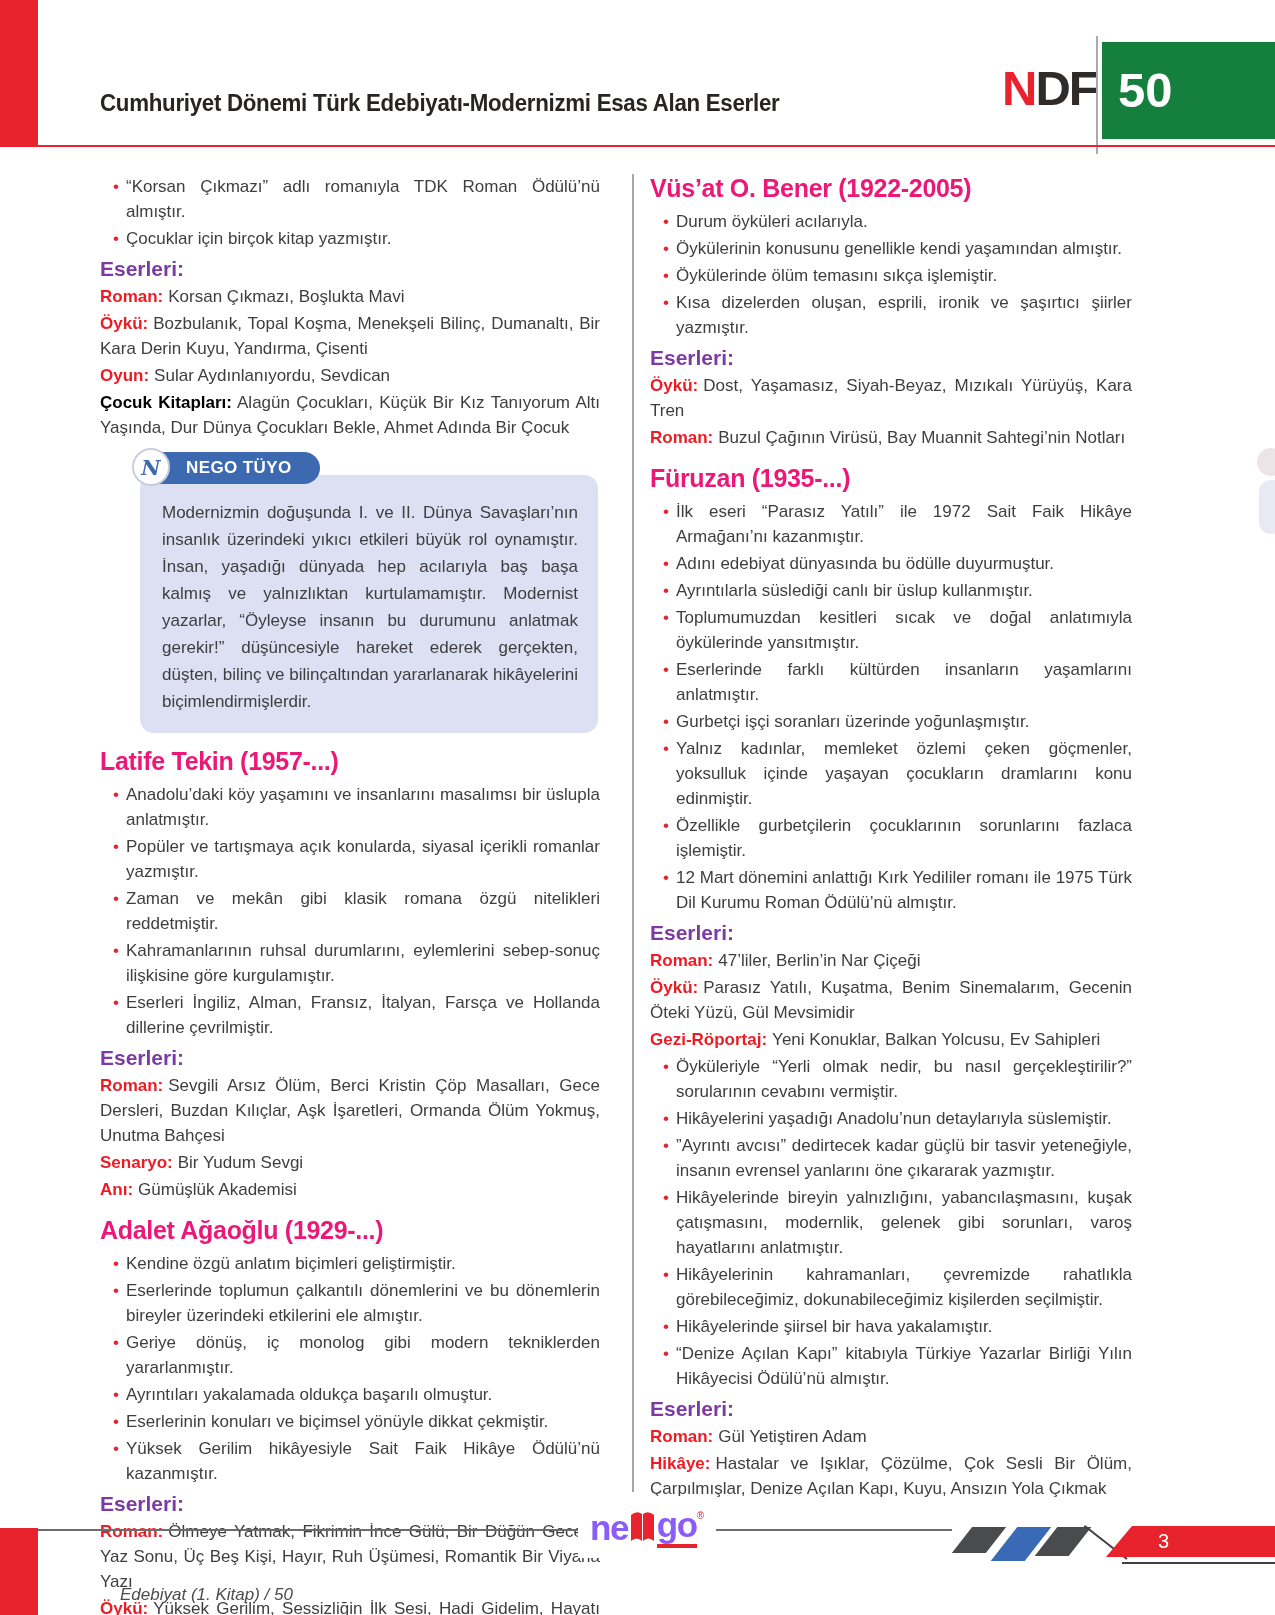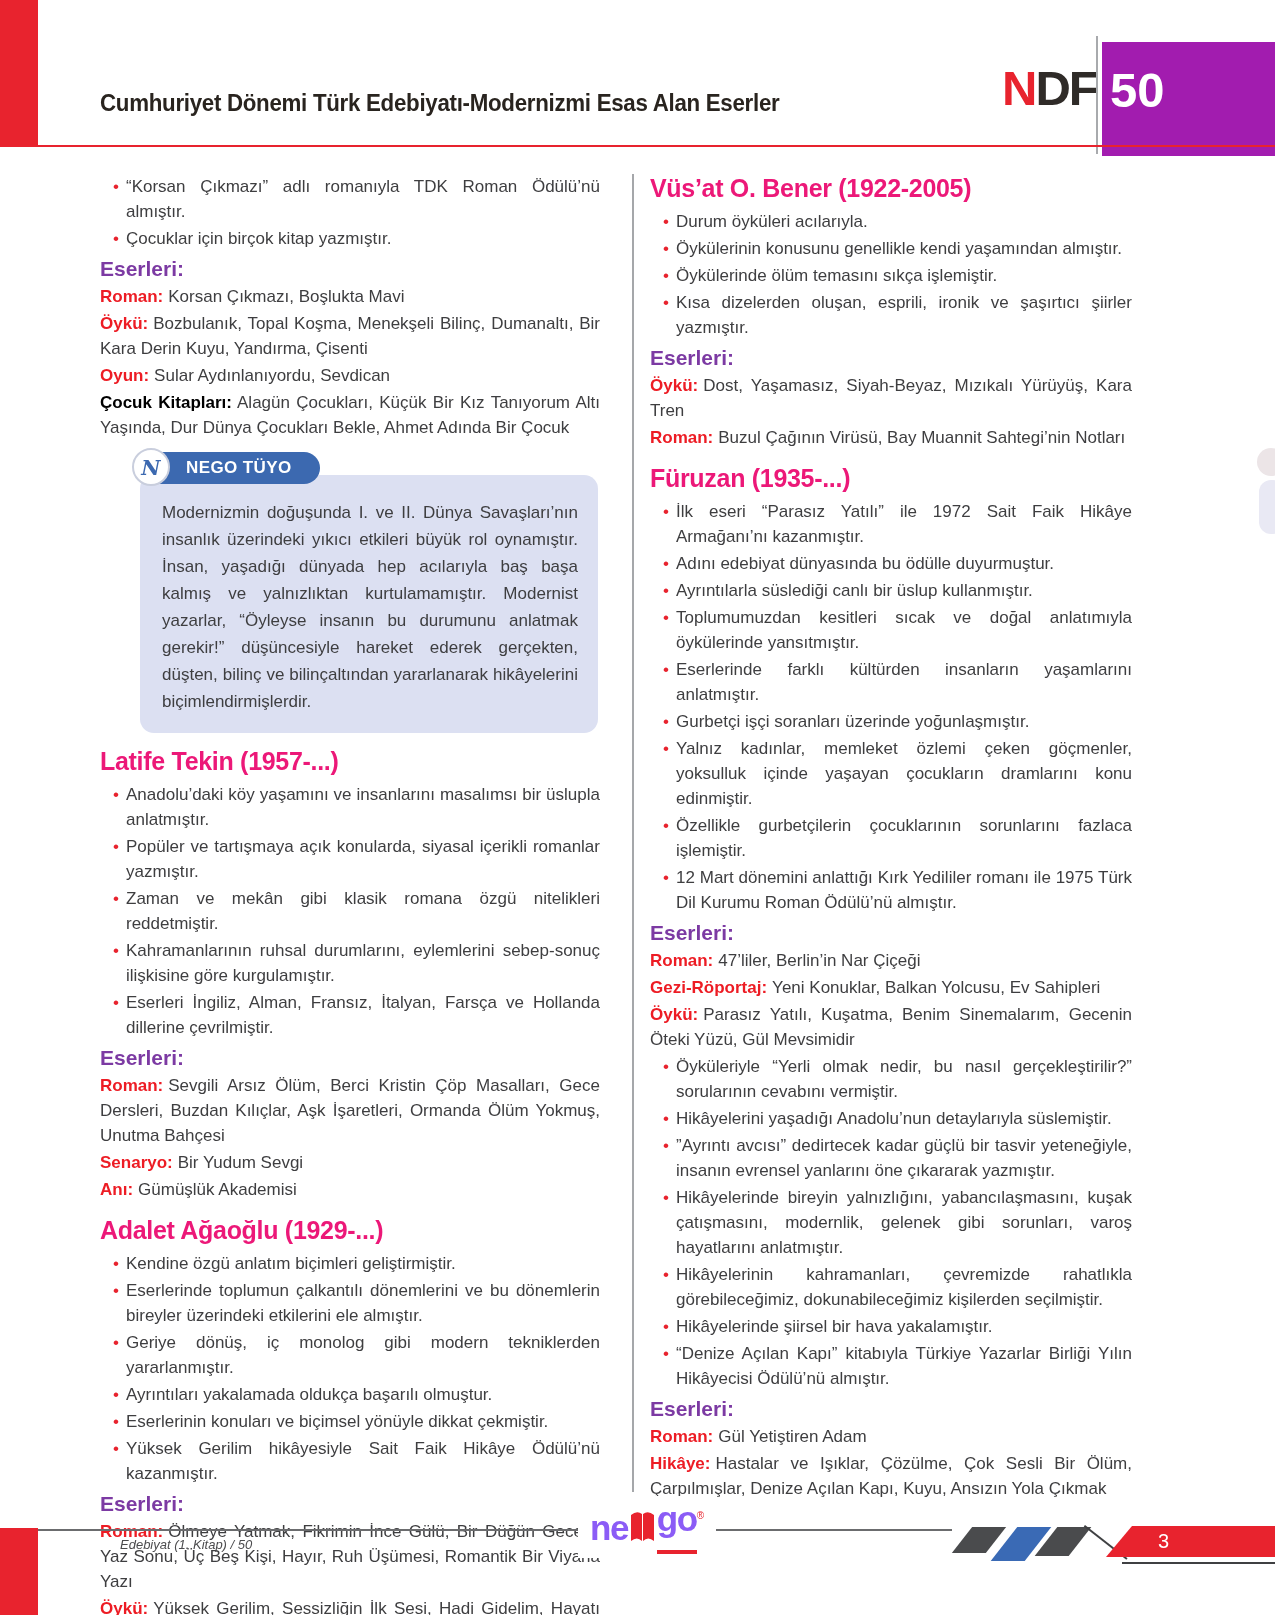--- a/index.html
+++ b/index.html
@@ -11,22 +11,22 @@
   
   .top-red-bar{position:absolute;left:0;top:0;width:38px;height:145px;background:#e8232e;}
   .page-title{
     position:absolute;left:100px;top:90px;font-size:23px;font-weight:700;color:#29241f;
     letter-spacing:-0.3px;white-space:nowrap;transform:scaleX(.97);transform-origin:left center;
   }
   .brand-ndf{position:absolute;left:1002px;top:60px;font-size:49px;font-weight:700;letter-spacing:-2px;white-space:nowrap;}
   .brand-n{color:#e8232e;} .brand-df{color:#2f2b28;}
   .brand-vline{position:absolute;left:1096px;top:36px;width:2px;height:118px;background:#a8aaad;}
   .brand-box{
-    position:absolute;left:1102px;top:42px;width:173px;height:114px;background:#a21caf;
-    color:#fff;font-size:49px;font-weight:700;line-height:97px;padding-left:8px;box-sizing:border-box;
+    position:absolute;left:1102px;top:42px;width:173px;height:97px;background:#15803d;
+    color:#fff;font-size:49px;font-weight:700;line-height:97px;padding-left:16px;box-sizing:border-box;
   }
   .header-rule{position:absolute;left:0;top:145px;width:1275px;height:2px;background:#e8232e;}
 
   
   .col-left{position:absolute;left:100px;top:174px;width:500px;}
   .col-divider{position:absolute;left:632px;top:174px;width:2px;height:1318px;background:#a5a7aa;}
   .col-right{position:absolute;left:650px;top:174px;width:482px;}
 
   
   .bullet{display:flex;margin:0 0 2px 0;font-size:17px;line-height:25px;color:#3e3e40;}
@@ -53,28 +53,28 @@
     display:flex;align-items:center;justify-content:center;
   }
   .tip-box{
     margin-top:-9px;background:#dce0f2;border-radius:14px;padding:24px 20px 18px 22px;
     font-size:17px;line-height:27px;color:#3e3e40;text-align:justify;
   }
 
   
   .footer-rule{position:absolute;left:38px;top:1529px;width:914px;height:2px;background:#6b6c6e;}
   .footer-redbar{position:absolute;left:0;top:1528px;width:38px;height:87px;background:#e8232e;}
-  .edition{position:absolute;left:120px;top:1537px;font-size:13px;font-style:italic;color:#4c4c4e;}
+  .edition{position:absolute;left:120px;top:1585px;font-size:17px;font-style:italic;color:#4c4c4e;}
   .logo{
     position:absolute;left:578px;top:1496px;height:62px;background:#fff;z-index:2;
     display:flex;align-items:center;padding:0 12px;
   }
   .logo-ne,.logo-go{color:#8b5cf6;font-weight:700;font-size:35px;letter-spacing:-1.5px;line-height:1;}
   .logo-book{margin:0 1px;display:flex;align-items:center;}
-  .logo-go{border-bottom:4px solid #e8232e;padding-bottom:14px;}
+  .logo-go{border-bottom:4px solid #e8232e;padding-bottom:2px;}
   .logo-reg{color:#e8232e;font-size:10px;vertical-align:top;position:relative;top:-12px;}
   .stripe{position:absolute;transform:skewX(-38deg);}
   .stripe-1{left:962px;top:1527px;width:34px;height:26px;background:#4a4b4d;}
   .stripe-2{left:1004px;top:1527px;width:34px;height:34px;background:#3a6ab5;}
   .stripe-3{left:1046px;top:1527px;width:34px;height:29px;background:#4a4b4d;}
   .diag-line{
     position:absolute;left:1085px;top:1525px;width:54px;height:2px;background:#3f4042;
     transform:rotate(38deg);transform-origin:left top;
   }
   .bottom-line{position:absolute;left:1122px;top:1562px;width:153px;height:2px;background:#3f4042;}
@@ -241,22 +241,22 @@
       <span class="dot">•</span>
       <span class="bt">Özellikle gurbetçilerin çocuklarının sorunlarını fazlaca işlemiştir.</span>
     </div>
   <div class="bullet">
       <span class="dot">•</span>
       <span class="bt">12 Mart dönemini anlattığı Kırk Yedililer romanı ile 1975 Türk Dil Kurumu Roman Ödülü’nü almıştır.</span>
     </div>
 
   <div class="works-heading">Eserleri:</div>
   <p class="wp"><span class="lbl">Roman:</span><span>47’liler, Berlin’in Nar Çiçeği</span></p>
+  <p class="wp"><span class="lbl">Öykü:</span><span>Parasız Yatılı, Kuşatma, Benim Sinemalarım, Gecenin Öteki Yüzü, Gül Mevsimidir</span></p>
   <p class="wp"><span class="lbl">Gezi-Röportaj:</span><span>Yeni Konuklar, Balkan Yolcusu, Ev Sahipleri</span></p>
-  <p class="wp"><span class="lbl">Öykü:</span><span>Parasız Yatılı, Kuşatma, Benim Sinemalarım, Gecenin Öteki Yüzü, Gül Mevsimidir</span></p>
 
   <div class="bullet">
       <span class="dot">•</span>
       <span class="bt">Öyküleriyle “Yerli olmak nedir, bu nasıl gerçekleştirilir?” sorularının cevabını vermiştir.</span>
     </div>
   <div class="bullet">
       <span class="dot">•</span>
       <span class="bt">Hikâyelerini yaşadığı Anadolu’nun detaylarıyla süslemiştir.</span>
     </div>
   <div class="bullet">

